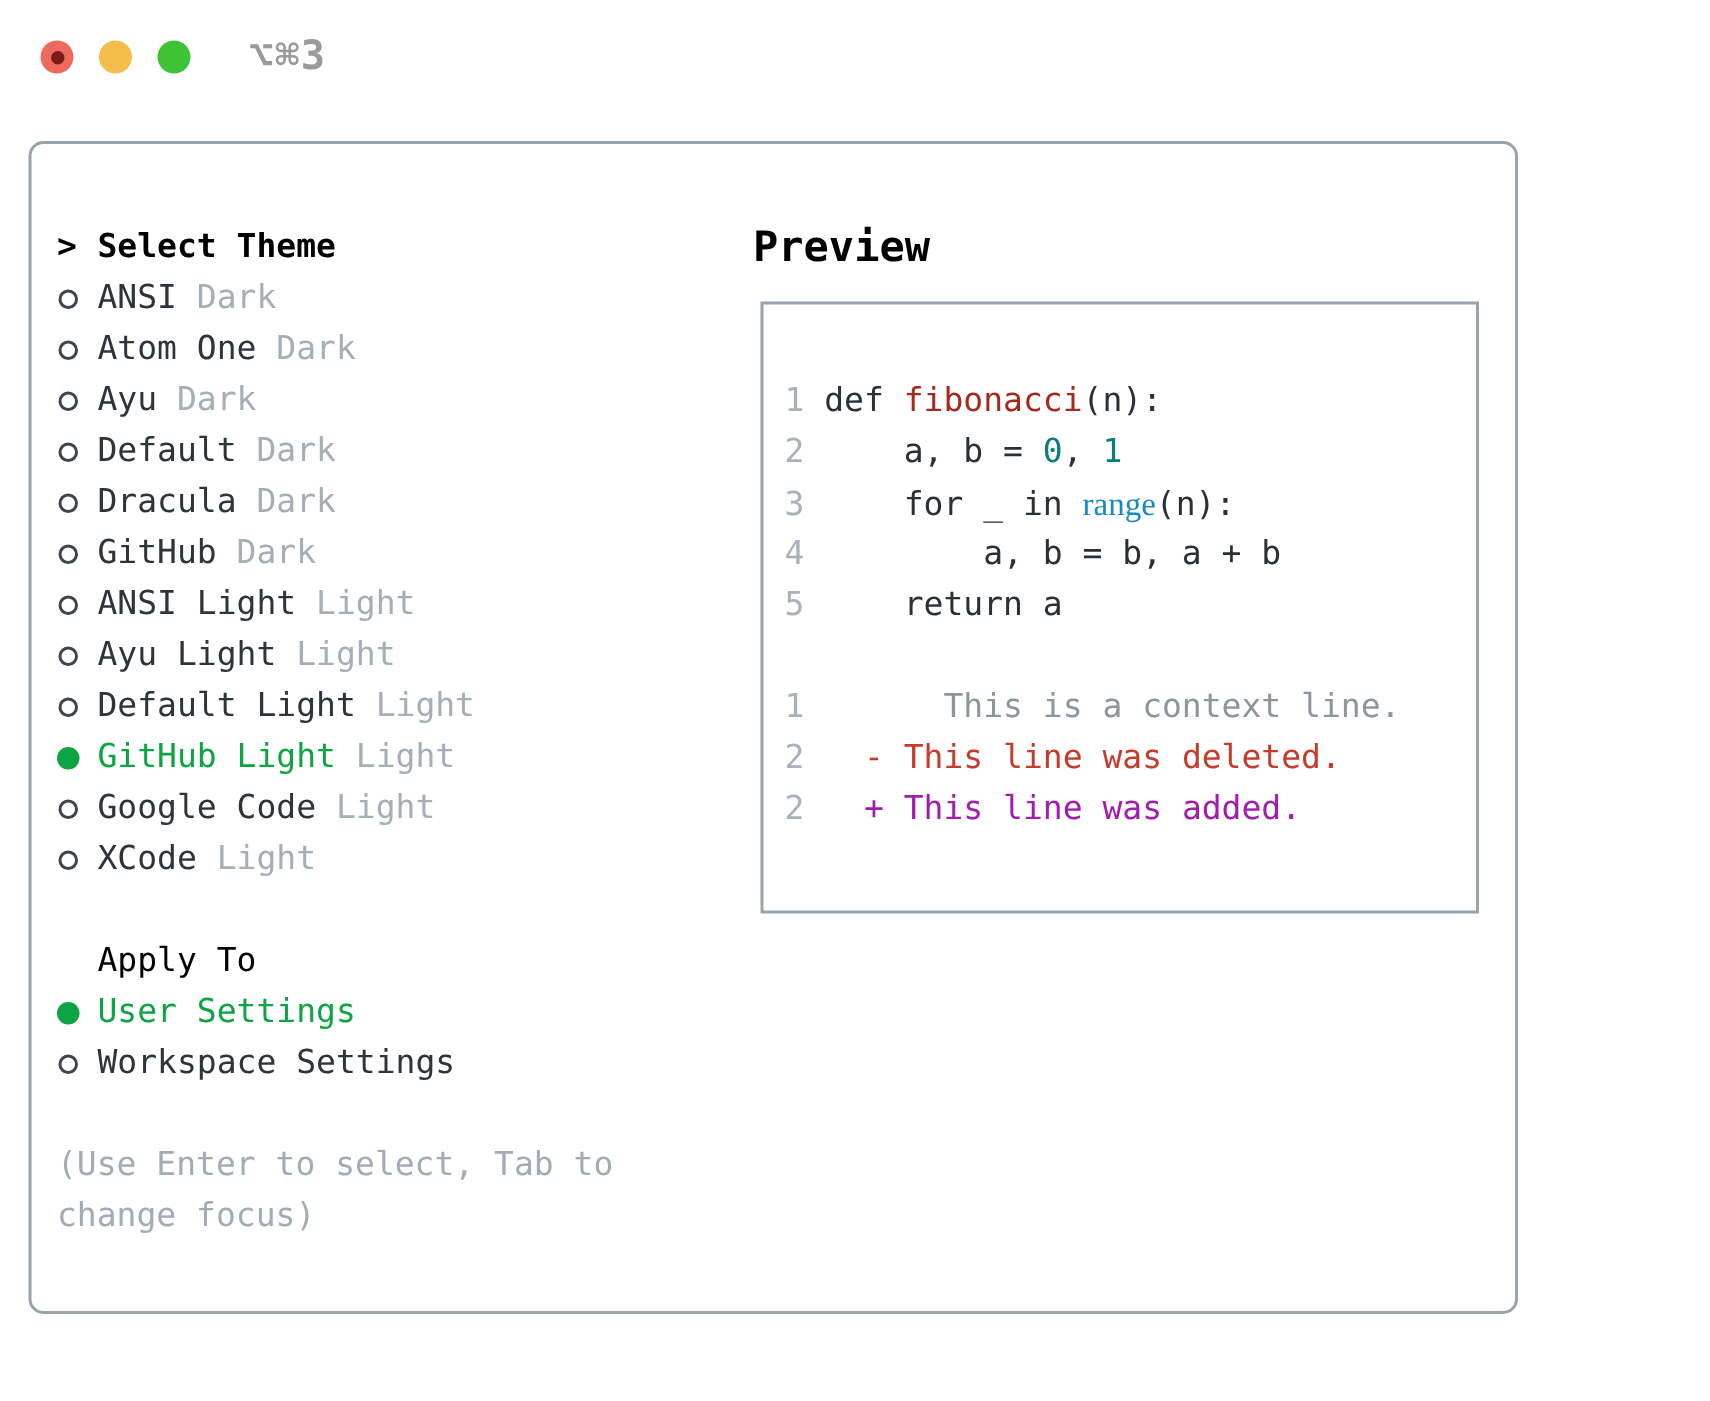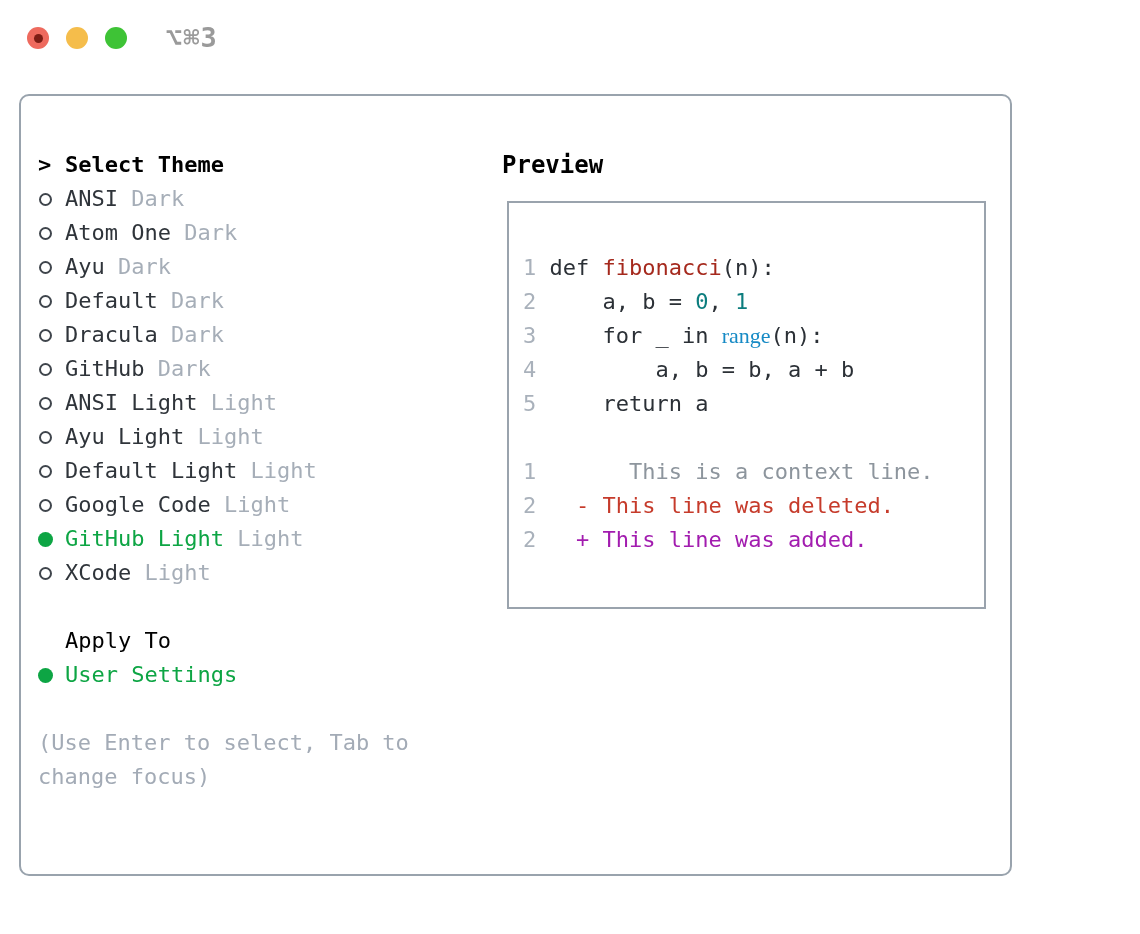--- a/index.html
+++ b/index.html
@@ -23,21 +23,21 @@
   .arrow{color:#000000;font-weight:bold;font-size:22px;}
   .htext{color:#000000;font-weight:bold;text-align:right;}
   .bullet{width:13px;height:13px;border:2px solid #3f454c;border-radius:50%;box-sizing:border-box;margin-left:1px;}
   .bullet.sel{width:15px;height:15px;border:none;background:#0da544;margin-left:0;}
   .tname{color:#2f343a;}
   .tname.selgreen{color:#0da544;}
   .variant{color:#a6aeb8;}
   .section{color:#000000;}
   .hint-line{height:34px;line-height:34px;color:#a3abb6;white-space:pre;}
   
-  .prev-label{position:absolute;left:481px;top:52px;height:34px;line-height:34px;font-size:24px;
+  .prev-label{position:absolute;left:481px;top:52px;height:34px;line-height:34px;font-size:28px;
               font-weight:bold;color:#000000;}
   .prev-box{position:absolute;left:486px;top:105px;width:479px;height:408px;border:2px solid #9aa3ad;
             box-sizing:border-box;padding:48px 0 0 14px;overflow:hidden;}
   .pline{height:34px;line-height:34px;font-size:22px;white-space:pre;}
   .ln{color:#a9b1bb;}
   .fg{color:#2b3036;}
   .func{color:#a5291d;}
   .num{color:#0c7d7e;}
   .kw{color:#168ac5;font-family:Liberation Serif, serif;}
   .ctx{color:#8d959d;}
@@ -71,34 +71,35 @@
       <div>
           <div class="row"><span class="marker"><span class="bullet"></span></span><span><span class="tname">ANSI</span><span class="variant"> Dark</span></span></div>
           <div class="row"><span class="marker"><span class="bullet"></span></span><span><span class="tname">Atom One</span><span class="variant"> Dark</span></span></div>
           <div class="row"><span class="marker"><span class="bullet"></span></span><span><span class="tname">Ayu</span><span class="variant"> Dark</span></span></div>
           <div class="row"><span class="marker"><span class="bullet"></span></span><span><span class="tname">Default</span><span class="variant"> Dark</span></span></div>
           <div class="row"><span class="marker"><span class="bullet"></span></span><span><span class="tname">Dracula</span><span class="variant"> Dark</span></span></div>
           <div class="row"><span class="marker"><span class="bullet"></span></span><span><span class="tname">GitHub</span><span class="variant"> Dark</span></span></div>
           <div class="row"><span class="marker"><span class="bullet"></span></span><span><span class="tname">ANSI Light</span><span class="variant"> Light</span></span></div>
           <div class="row"><span class="marker"><span class="bullet"></span></span><span><span class="tname">Ayu Light</span><span class="variant"> Light</span></span></div>
           <div class="row"><span class="marker"><span class="bullet"></span></span><span><span class="tname">Default Light</span><span class="variant"> Light</span></span></div>
+          <div class="row"><span class="marker"><span class="bullet sel"></span></span><span><span class="tname selgreen">GitHub Light</span><span class="variant"> Light</span></span></div>
           <div class="row"><span class="marker"><span class="bullet"></span></span><span><span class="tname">Google Code</span><span class="variant"> Light</span></span></div>
-          <div class="row"><span class="marker"><span class="bullet sel"></span></span><span><span class="tname selgreen">GitHub Light</span><span class="variant"> Light</span></span></div>
           <div class="row"><span class="marker"><span class="bullet"></span></span><span><span class="tname">XCode</span><span class="variant"> Light</span></span></div>
         </div>
 
       <div class="row"></div>
 
       <div class="row">
         <span class="marker"></span>
         <span class="section">Apply To</span>
       </div>
 
       <div>
           <div class="row"><span class="marker"><span class="bullet sel"></span></span><span><span class="tname selgreen">User Settings</span></span></div>
+          <div class="row"><span class="marker"><span class="bullet"></span></span><span><span class="tname">Workspace Settings</span></span></div>
         </div>
 
       <div class="row"></div>
 
       <div class="hint-line">(Use Enter to select, Tab to</div>
       <div class="hint-line">change focus)</div>
     </div>
 
     <div class="prev-label">Preview</div>
 

